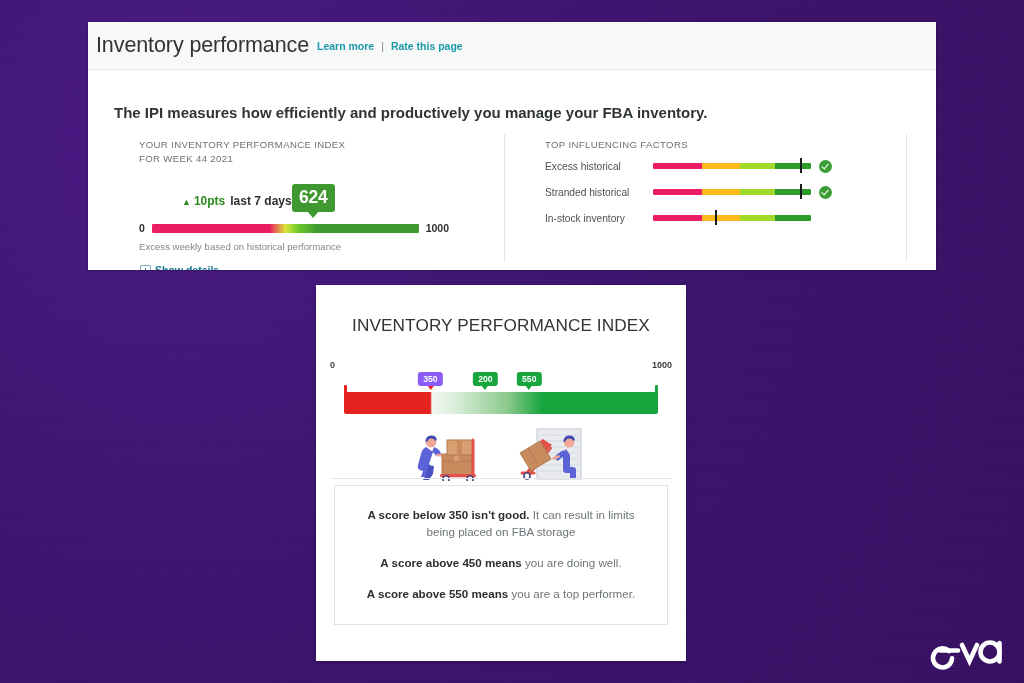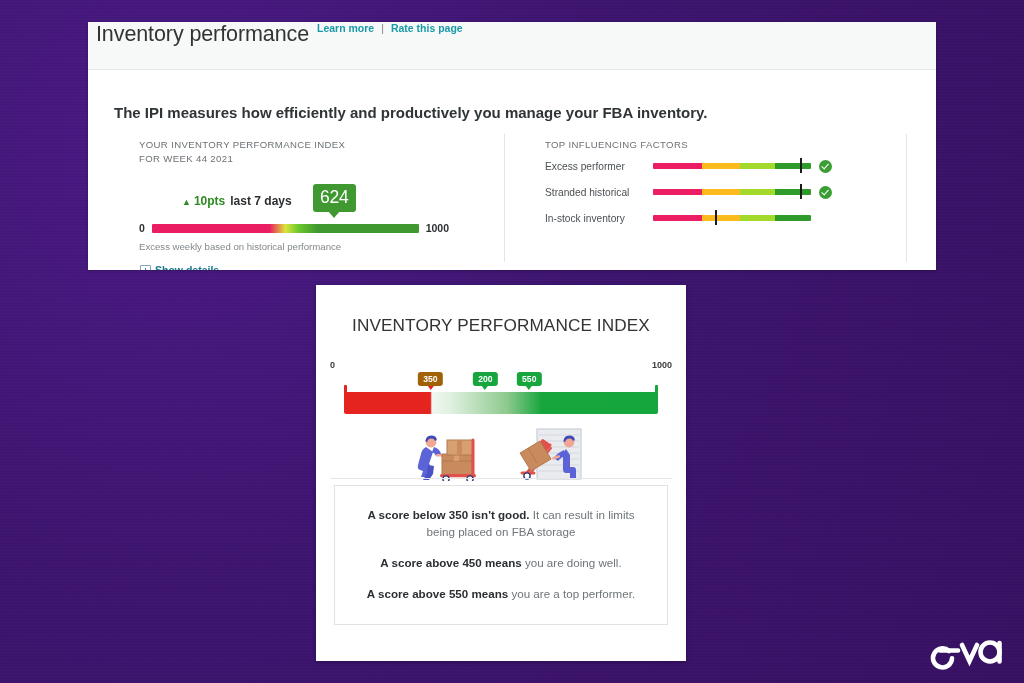--- a/index.html
+++ b/index.html
@@ -36,21 +36,21 @@
     width: 848px; height: 248px;
     background: #ffffff;
     box-shadow: 0 1px 3px rgba(0,0,0,0.25);
     overflow: hidden;
   }
   #top-card-header {
     height: 48px;
     background: #f7f8f8;
     border-bottom: 1px solid #e7e9ea;
     display: flex;
-    align-items: flex-start;
+    align-items: center;
     padding-left: 8px;
     box-sizing: border-box;
   }
   #page-title {
     font-size: 21.5px;
     color: #333333;
     font-weight: 400;
     letter-spacing: -0.1px;
   }
   .hdr-link {
@@ -118,27 +118,27 @@
     font-weight: 700;
   }
   #delta-range {
     color: #2b2f32;
     font-size: 12px;
     font-weight: 700;
     margin-left: 5px;
   }
   #score-bubble {
     position: absolute;
-    left: 174px; top: 46px;
+    left: 153px; top: 46px;
     background: #3f9930;
     border-radius: 3px;
     padding: 3px 7px 4px 7px;
     color: #ffffff;
     font-size: 17.5px;
-    font-weight: 400;
+    font-weight: 700;
     letter-spacing: -0.2px;
     line-height: 21px;
   }
   #score-bubble::after {
     content: "";
     position: absolute;
     left: 50%;
     margin-left: -6px;
     bottom: -6px;
     width: 0; height: 0;
@@ -334,21 +334,21 @@
   .gauge-badge::after {
     content: "";
     position: absolute;
     left: 50%; margin-left: -3px;
     bottom: -4px;
     width: 0; height: 0;
     border-left: 3.5px solid transparent;
     border-right: 3.5px solid transparent;
     border-top: 4.5px solid currentColor;
   }
-  .badge-red   { background: #a16207; color: #e5231f; }
+  .badge-red   { background: #8b5cf6; color: #e5231f; }
   .badge-red   > span { color: #ffffff; }
   .badge-green { background: #17a63e; color: #17a63e; }
   .badge-green > span { color: #ffffff; }
 
   
   #illustration {
     position: absolute;
     left: 14px; top: 138px;
     width: 342px; height: 58px;
   }
@@ -432,21 +432,21 @@
     <div id="show-details">
       <span id="expand-icon"></span>
       <span id="show-details-label">Show details</span>
     </div>
   </div>
 
   <div id="factors-panel">
     <div class="panel-label">TOP INFLUENCING FACTORS</div>
     <div id="factor-rows">
         <div class="factor-row">
-          <div class="factor-name">Excess performer</div>
+          <div class="factor-name">Excess historical</div>
           <div class="factor-bar-wrap">
             <div class="factor-bar">
               <div class="seg seg-pink" style="width: 31%;"></div>
               <div class="seg seg-amber" style="width: 24%;"></div>
               <div class="seg seg-lime" style="width: 22%;"></div>
               <div class="seg seg-green" style="width: 23%;"></div>
             </div>
             <div class="factor-marker" style="left: 93%;"></div>
           </div>
           <div class="factor-check"></div>

